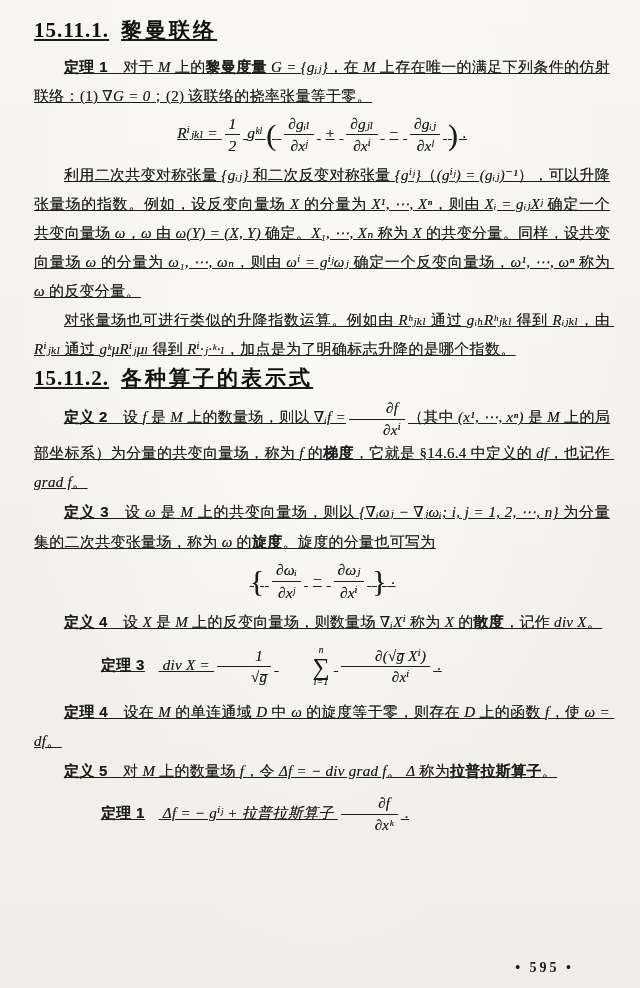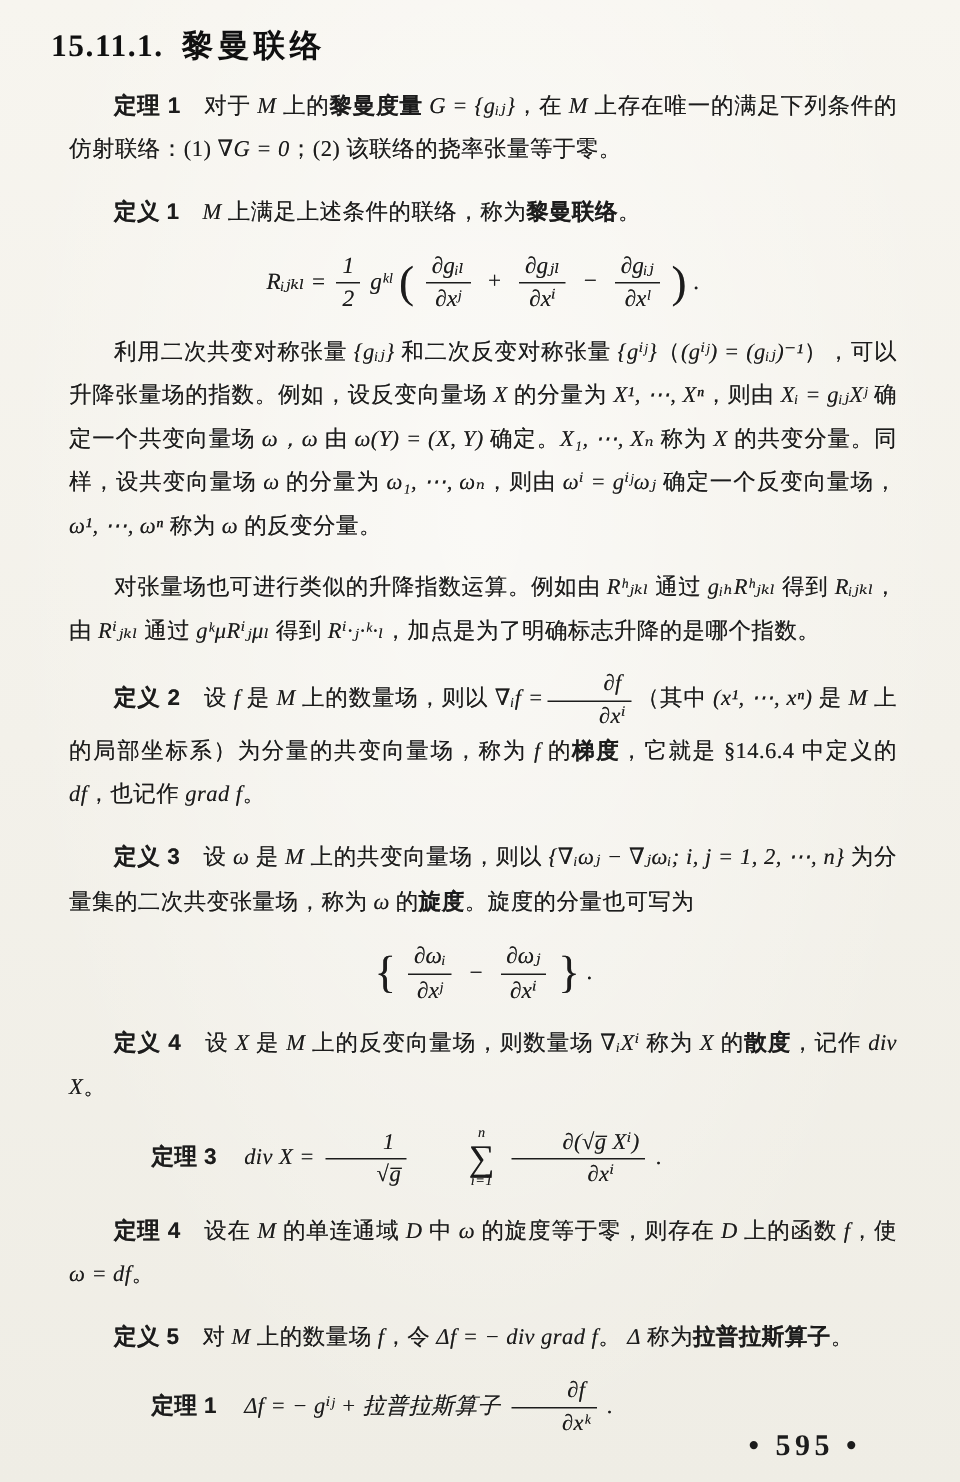--- a/index.html
+++ b/index.html
@@ -3,76 +3,77 @@
 <meta charset="utf-8">
 <style>
   html,body{margin:0;padding:0;background:#e8e6e0;}
   .page{
     width:640px;height:988px;position:relative;overflow:hidden;
     background:#f6f4ee;
     background-image:radial-gradient(ellipse at 50% 35%, rgba(255,255,255,.55), rgba(255,255,255,0) 70%),
                      linear-gradient(#f7f5ef,#efede5);
     color:#1c1c1c;
     font-family:"Liberation Serif","DejaVu Serif",serif;
+    text-decoration:underline;
   }
   .content{padding:16px 30px 0 34px;}
   h2.sec{margin:0 0 8px 0;font-size:21px;font-weight:700;color:#101010;letter-spacing:1px;}
   .sec-num{font-family:"Liberation Serif","DejaVu Serif",serif;margin-right:12px;}
   .sec-title{font-family:"Liberation Sans","DejaVu Sans",sans-serif;letter-spacing:3px;}
   .sec2{margin-top:12px;}
-  .para{margin:12px;font-size:15px;line-height:29px;text-align:justify;text-indent:2em;letter-spacing:.3px;
+  .para{margin:0;font-size:15px;line-height:29px;text-align:justify;text-indent:2em;letter-spacing:.3px;
         text-shadow:0 0 .4px rgba(0,0,0,.55);}
   .seg{white-space:pre-wrap;}
   .seg-b{font-family:"Liberation Sans","DejaVu Sans",sans-serif;font-weight:700;font-style:normal;}
   .seg-m{font-style:italic;}
   .m{font-style:italic;}
   .lbl{font-family:"Liberation Sans","DejaVu Sans",sans-serif;font-weight:700;font-style:normal;margin-right:14px;margin-left:37px;}
   .disp{text-align:center;font-size:15.5px;margin:4px 0 6px;font-style:italic;text-shadow:0 0 .4px rgba(0,0,0,.55);}
   .frac{display:inline-block;vertical-align:middle;text-align:center;line-height:1.12;margin:0 3px;font-style:italic;}
   .frac .num{display:block;padding:0 4px 2px;border-bottom:1.4px solid #1c1c1c;}
   .frac .den{display:block;padding:2px 4px 0;}
   .bigd{font-size:30px;font-style:normal;vertical-align:middle;font-weight:400;margin:0 1px;}
   .op{margin:0 5px;font-style:normal;}
   .sum{display:inline-flex;flex-direction:column;align-items:center;vertical-align:middle;line-height:1;margin:0 4px;font-style:italic;}
   .sum .lim{font-size:9.5px;}
   .sum .sig{font-size:24px;font-style:normal;line-height:.95;}
   .formula-line{line-height:1.25;margin:9px 0;}
-  .pageno{position:absolute;right:66px;bottom:12px;font-size:20px;letter-spacing:3px;font-weight:700;}
+  .pageno{position:absolute;right:66px;bottom:12px;font-size:14px;letter-spacing:3px;font-weight:700;}
 </style>
 </head>
 <body>
 
 <div class="page">
   <div class="content">
 
     <h2 class="sec"><span class="sec-num">15.11.1.</span><span class="sec-title">黎曼联络</span></h2>
 
     <p class="para"><span class="seg seg-b">定理 1</span><span class="seg">　对于 </span><span class="seg seg-m">M</span><span class="seg"> 上的</span><span class="seg seg-b">黎曼度量</span><span class="seg"> </span><span class="seg seg-m">G = {gᵢⱼ}</span><span class="seg">，在 </span><span class="seg seg-m">M</span><span class="seg"> 上存在唯一的满足下列条件的仿射联络：(1) </span><span class="seg seg-m">∇G = 0</span><span class="seg">；(2) 该联络的挠率张量等于零。</span></p>
 
-    <p class="para"><span class="seg seg-b">定义 1</span><span class="seg">　</span><span class="seg seg-m">M</span><span class="seg"> 上满足上述条件的联络，称为</span><span class="seg seg-b">黎曼联络</span><span class="seg">。</span></p>
 
 
     <div class="disp">
-      <span class="m">Rᵢⱼₖₗ =</span>
+      <span class="m">Rⁱⱼₖₗ =</span>
       <span class="frac"><span class="num">1</span><span class="den">2</span></span>
       <span class="m">gᵏˡ</span>
       <span class="bigd">(</span>
       <span class="frac"><span class="num">∂gᵢₗ</span><span class="den">∂xʲ</span></span>
       <span class="op">+</span>
       <span class="frac"><span class="num">∂gⱼₗ</span><span class="den">∂xⁱ</span></span>
       <span class="op">−</span>
       <span class="frac"><span class="num">∂gᵢⱼ</span><span class="den">∂xˡ</span></span>
       <span class="bigd">)</span>
       <span class="m">.</span>
     </div>
 
     <p class="para"><span class="seg">利用二次共变对称张量 </span><span class="seg seg-m">{gᵢⱼ}</span><span class="seg"> 和二次反变对称张量 </span><span class="seg seg-m">{gⁱʲ}</span><span class="seg">（</span><span class="seg seg-m">(gⁱʲ) = (gᵢⱼ)⁻¹</span><span class="seg">），可以升降张量场的指数。例如，设反变向量场 </span><span class="seg seg-m">X</span><span class="seg"> 的分量为 </span><span class="seg seg-m">X¹, ⋯, Xⁿ</span><span class="seg">，则由 </span><span class="seg seg-m">Xᵢ = gᵢⱼXʲ</span><span class="seg"> 确定一个共变向量场 </span><span class="seg seg-m">ω，ω</span><span class="seg"> 由 </span><span class="seg seg-m">ω(Y) = (X, Y)</span><span class="seg"> 确定。</span><span class="seg seg-m">X₁, ⋯, Xₙ</span><span class="seg"> 称为 </span><span class="seg seg-m">X</span><span class="seg"> 的共变分量。同样，设共变向量场 </span><span class="seg seg-m">ω</span><span class="seg"> 的分量为 </span><span class="seg seg-m">ω₁, ⋯, ωₙ</span><span class="seg">，则由 </span><span class="seg seg-m">ωⁱ = gⁱʲωⱼ</span><span class="seg"> 确定一个反变向量场，</span><span class="seg seg-m">ω¹, ⋯, ωⁿ</span><span class="seg"> 称为 </span><span class="seg seg-m">ω</span><span class="seg"> 的反变分量。</span></p>
 
     <p class="para"><span class="seg">对张量场也可进行类似的升降指数运算。例如由 </span><span class="seg seg-m">Rʰⱼₖₗ</span><span class="seg"> 通过 </span><span class="seg seg-m">gᵢₕRʰⱼₖₗ</span><span class="seg"> 得到 </span><span class="seg seg-m">Rᵢⱼₖₗ</span><span class="seg">，由 </span><span class="seg seg-m">Rⁱⱼₖₗ</span><span class="seg"> 通过 </span><span class="seg seg-m">gᵏμRⁱⱼμₗ</span><span class="seg"> 得到 </span><span class="seg seg-m">Rⁱ·ⱼ·ᵏ·ₗ</span><span class="seg">，加点是为了明确标志升降的是哪个指数。</span></p>
 
+    <h2 class="sec sec2"><span class="sec-num">15.11.2.</span><span class="sec-title">各种算子的表示式</span></h2>
 
     <p class="para"><span><span class="seg seg-b">定义 2</span><span class="seg">　设 </span><span class="seg seg-m">f</span><span class="seg"> 是 </span><span class="seg seg-m">M</span><span class="seg"> 上的数量场，则以 </span><span class="seg seg-m">∇ᵢf =</span></span><span class="frac"><span class="num">∂f</span><span class="den">∂xⁱ</span></span><span><span class="seg">（其中 </span><span class="seg seg-m">(x¹, ⋯, xⁿ)</span><span class="seg"> 是 </span><span class="seg seg-m">M</span><span class="seg"> 上的局部坐标系）为分量的共变向量场，称为 </span><span class="seg seg-m">f</span><span class="seg"> 的</span><span class="seg seg-b">梯度</span><span class="seg">，它就是 §14.6.4 中定义的 </span><span class="seg seg-m">df</span><span class="seg">，也记作 </span><span class="seg seg-m">grad f</span><span class="seg">。</span></span></p>
 
     <p class="para"><span class="seg seg-b">定义 3</span><span class="seg">　设 </span><span class="seg seg-m">ω</span><span class="seg"> 是 </span><span class="seg seg-m">M</span><span class="seg"> 上的共变向量场，则以 </span><span class="seg seg-m">{∇ᵢωⱼ − ∇ⱼωᵢ; i, j = 1, 2, ⋯, n}</span><span class="seg"> 为分量集的二次共变张量场，称为 </span><span class="seg seg-m">ω</span><span class="seg"> 的</span><span class="seg seg-b">旋度</span><span class="seg">。旋度的分量也可写为</span></p>
 
     <div class="disp">
       <span class="bigd">{</span>
       <span class="frac"><span class="num">∂ωᵢ</span><span class="den">∂xʲ</span></span>
       <span class="op">−</span>
       <span class="frac"><span class="num">∂ωⱼ</span><span class="den">∂xⁱ</span></span>

